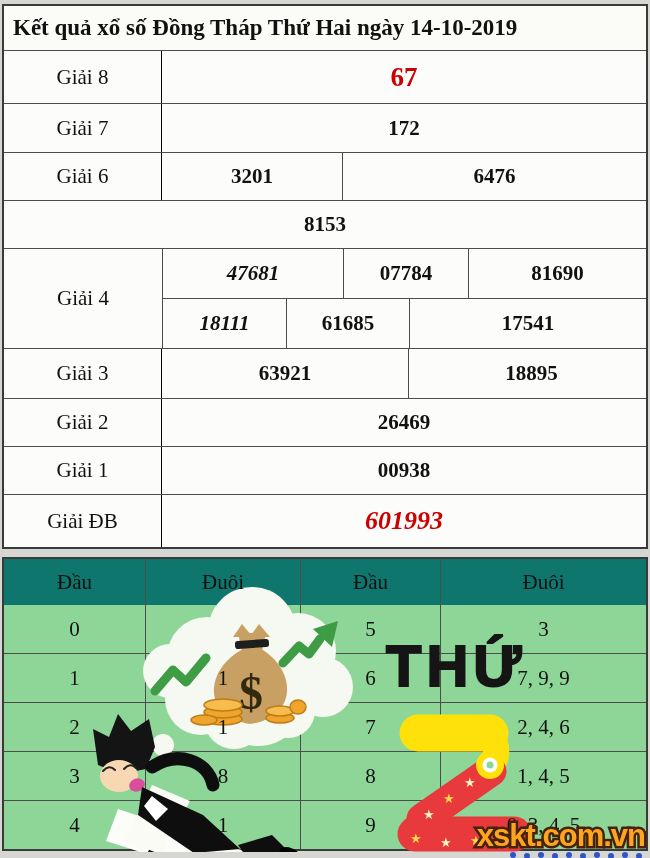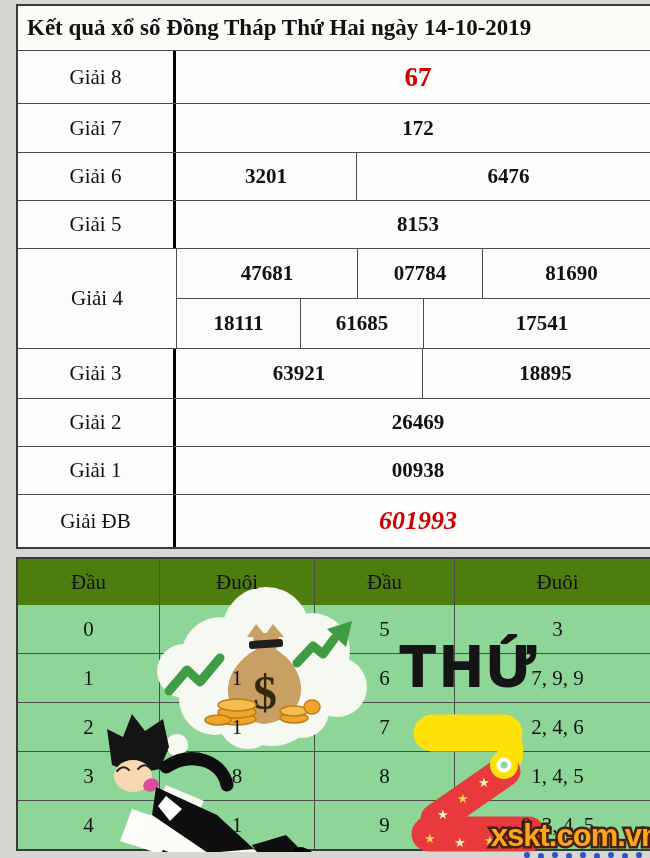--- a/index.html
+++ b/index.html
@@ -2,66 +2,66 @@
 <html><head>
 <meta charset="utf-8">
 <style>
   html,body{margin:0;padding:0;}
   body{
     width:650px;height:858px;overflow:hidden;
     background:#d6d6d2;
     font-family:"Liberation Serif", serif;
     color:#111;
   }
-  .page{padding:4px 0 0 16px;}
+  .page{padding:4px 0 0 2px;}
   .tbl{
     width:646px;
     border:2px solid #3a3a3a;
     background:#fcfcfa;
     box-sizing:border-box;
   }
   
   .t1row{display:flex;border-top:1px solid #4c4c4c;}
   .t1row:first-child{border-top:none;}
   .cell{
     display:flex;align-items:center;justify-content:center;
     box-sizing:border-box;font-size:21px;
   }
-  .t1label{width:158px;border-right:3px solid #000000;flex:none;}
+  .t1label{width:158px;border-right:1px solid #000000;flex:none;}
   .val{font-weight:bold;}
   .vwrap{flex:1;display:flex;}
   .vwrap .cell{border-left:1px solid #4c4c4c;}
   .vwrap .cell:first-child{border-left:none;text-align:right;}
   .titlerow{
     height:44px;display:flex;align-items:center;
     padding-left:9px;font-size:23px;font-weight:bold;
     background:#fbfbf8;box-sizing:border-box;
   }.h48{height:48px}.h47{height:47px}.h49{height:49px}.h52{height:52px}
   .red{color:#cc0000;}
   .big{font-size:27px;}
   .bigger{font-size:26px;font-style:italic;}
   .g4right{flex:1;display:flex;flex-direction:column;border-left:1px solid #4c4c4c;}
   .g4right .vwrap:last-child{border-top:1px solid #4c4c4c;}
   .g4right .cell{border-left:1px solid #4c4c4c;}
-  .g4right .cell:first-child{border-left:none;}
+  .g4right .cell:first-child{border-left:none;font-style:italic;}
   
   .w3a{width:180px}.w3b{width:125px}.w3c{flex:1}
   .w4{width:123px}.w4:last-child{flex:1}
   .w2{width:246px}.w2:last-child{flex:1}
   .wfull{flex:1}
   
   .wrap2{position:relative;width:646px;margin-top:8px;}
   .t2{border:2px solid #3a3a3a;background:#8ed698;}
   .t2row{display:flex;border-top:1px solid #4c4c4c;}
   .t2row:first-child{border-top:none;}
   .t2 .cell{font-size:21px;}
   .t2 .cell span{position:relative;z-index:3;}
   .c1{width:141px}.c2{width:155px}.c3{width:140px}.c4{flex:1}
   .t2 .cell + .cell{border-left:1px solid #4c4c4c;}
-  .t2head{background:#4d7c0f;height:46px;}
+  .t2head{background:#0f766e;height:46px;}
   .t2body .cell{height:48px;}
   
   .overlay{position:absolute;left:0;top:0;width:646px;height:295px;z-index:2;pointer-events:none;}
   .thu{
     position:absolute;left:384px;top:80px;z-index:2;
     font-family:"Liberation Sans", sans-serif;
     font-weight:bold;font-size:58px;letter-spacing:5px;
     color:#151515;-webkit-text-stroke:2px #151515;
     transform:scaleY(0.98);line-height:1;pointer-events:none;
   }
@@ -91,21 +91,20 @@
 
     <div class="t1row h47">
       <div class="cell t1label">Giải 6</div>
       <div class="vwrap">
         <div class="cell w3a val">3201</div>
         <div class="cell w3c val">6476</div>
       </div>
     </div>
 
     <div class="t1row h47">
-      <div class="cell t1label">Giải 5</div>
       <div class="vwrap">
           <div class="cell wfull val">8153</div>
         </div>
     </div>
 
     <div class="t1row" style="height:99px;">
       <div class="cell t1label" style="border-right:none;">Giải 4</div>
       <div class="g4right">
         <div class="vwrap" style="height:50px;">
           <div class="cell w3a val">47681</div>

